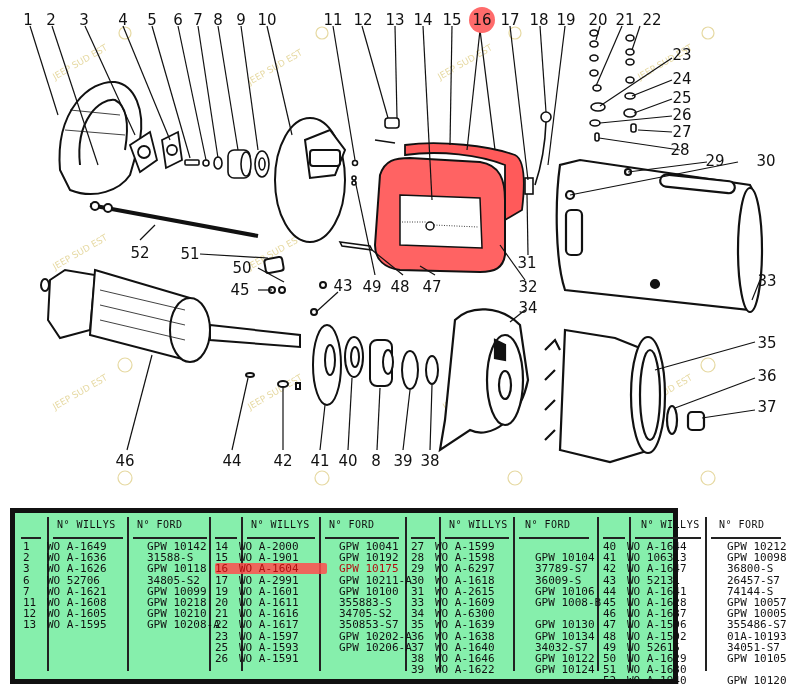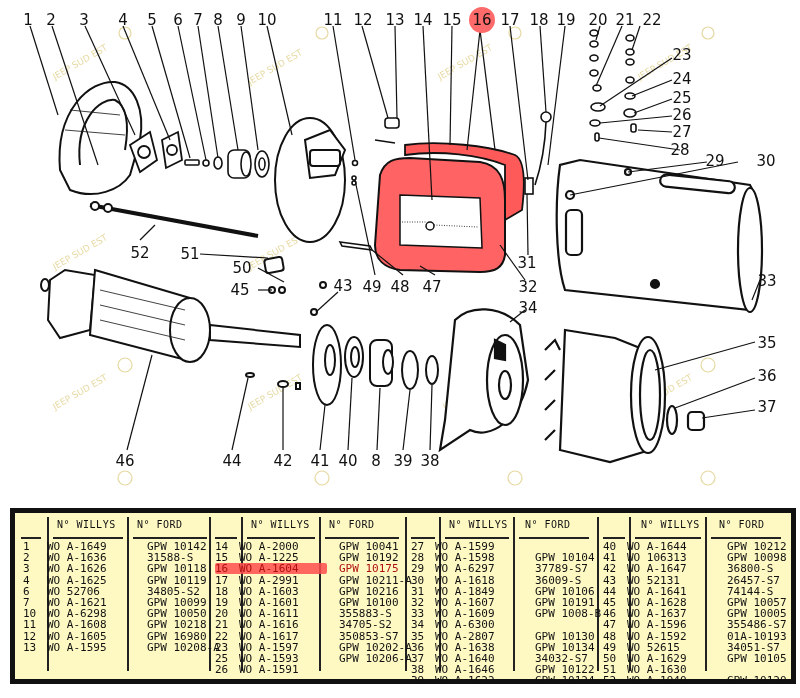--- a/index.html
+++ b/index.html
@@ -2,21 +2,21 @@
 <html><head>
 <meta charset="utf-8">
 <style>
   html, body { margin: 0; padding: 0; background: #ffffff; }
   body { width: 800px; height: 698px; position: relative; overflow: hidden; font-family: "DejaVu Sans", sans-serif; }
   #diagram { position: absolute; left: 0; top: 0; width: 800px; height: 500px; }
   .callout { font-family: "DejaVu Sans", sans-serif; font-size: 15px; fill: #111; }
   .wm { font-family: "DejaVu Sans", sans-serif; font-size: 9px; fill: #e6d9a2; }
   .wmc { fill: none; stroke: #e6d9a2; stroke-width: 1.2; }
 
-  #table-frame { position: absolute; left: 10px; top: 508px; width: 786px; height: 176px; border: 5px solid #111; box-sizing: border-box; background: #fef9c3; }
+  #table-frame { position: absolute; left: 10px; top: 508px; width: 668px; height: 176px; border: 5px solid #111; box-sizing: border-box; background: #86efac; }
   .tcol { position: absolute; top: 0; bottom: 0; }
   .tcol .vline { position: absolute; top: 4px; bottom: 8px; width: 2px; background: #222; }
   .hdr { position: absolute; top: 6px; font-family: "DejaVu Sans Mono", monospace; font-size: 10px; color: #111; letter-spacing: 0.5px; }
   .hrule { position: absolute; top: 24px; height: 2px; background: #222; }
   .rows { position: absolute; top: 28px; font-family: "DejaVu Sans Mono", monospace; font-size: 11px; color: #111; line-height: 11.2px; }
   .row { height: 11.2px; white-space: nowrap; position: relative; }
   .row span { display: inline-block; }
   .num { width: 24px; text-align: left; }
   .wil { width: 100px; }
   .frd { width: 110px; }
@@ -369,52 +369,48 @@
     <div class="hrule" style="left:38px;width:66px"></div>
     <div class="hrule" style="left:114px;width:70px"></div>
     <div class="hdr" style="left:44px">N° WILLYS</div>
     <div class="hdr" style="left:122px">N° FORD</div>
   </div>
 
   <div class="rows" id="rows-0" style="left:8px">
       <div class="row"><span class="num">1</span><span class="wil">WO A-1649</span><span class="frd">GPW 10142</span></div>
       <div class="row"><span class="num">2</span><span class="wil">WO A-1636</span><span class="frd">31588-S</span></div>
       <div class="row"><span class="num">3</span><span class="wil">WO A-1626</span><span class="frd">GPW 10118</span></div>
-      <div class="row"><span class="num">4</span><span class="wil">WO A-1625</span><span class="frd">GPW 10119</span></div>
       <div class="row"><span class="num">6</span><span class="wil">WO 52706</span><span class="frd">34805-S2</span></div>
       <div class="row"><span class="num">7</span><span class="wil">WO A-1621</span><span class="frd">GPW 10099</span></div>
-      <div class="row"><span class="num">10</span><span class="wil">WO A-6298</span><span class="frd">GPW 10050</span></div>
       <div class="row"><span class="num">11</span><span class="wil">WO A-1608</span><span class="frd">GPW 10218</span></div>
-      <div class="row"><span class="num">12</span><span class="wil">WO A-1605</span><span class="frd">GPW 16980</span></div>
+      <div class="row"><span class="num">12</span><span class="wil">WO A-1605</span><span class="frd">GPW 10210</span></div>
       <div class="row"><span class="num">13</span><span class="wil">WO A-1595</span><span class="frd">GPW 10208-A</span></div>
     </div>
   <div class="rows" id="rows-1" style="left:200px">
       <div class="row"><span class="num">14</span><span class="wil">WO A-2000</span><span class="frd">GPW 10041</span></div>
-      <div class="row"><span class="num">15</span><span class="wil">WO A-1225</span><span class="frd">GPW 10192</span></div>
+      <div class="row"><span class="num">15</span><span class="wil">WO A-1901</span><span class="frd">GPW 10192</span></div>
       <div class="row hl"><div class="highlight" style="width: 112px; top: 0px;"></div><span class="num">16</span><span class="wil">WO A-1604</span><span class="frd">GPW 10175</span></div>
       <div class="row"><span class="num">17</span><span class="wil">WO A-2991</span><span class="frd">GPW 10211-A</span></div>
-      <div class="row"><span class="num">18</span><span class="wil">WO A-1603</span><span class="frd">GPW 10216</span></div>
       <div class="row"><span class="num">19</span><span class="wil">WO A-1601</span><span class="frd">GPW 10100</span></div>
       <div class="row"><span class="num">20</span><span class="wil">WO A-1611</span><span class="frd">355883-S</span></div>
       <div class="row"><span class="num">21</span><span class="wil">WO A-1616</span><span class="frd">34705-S2</span></div>
       <div class="row"><span class="num">22</span><span class="wil">WO A-1617</span><span class="frd">350853-S7</span></div>
       <div class="row"><span class="num">23</span><span class="wil">WO A-1597</span><span class="frd">GPW 10202-A</span></div>
       <div class="row"><span class="num">25</span><span class="wil">WO A-1593</span><span class="frd">GPW 10206-A</span></div>
       <div class="row"><span class="num">26</span><span class="wil">WO A-1591</span><span class="frd"></span></div>
     </div>
   <div class="rows" id="rows-2" style="left:396px">
       <div class="row"><span class="num">27</span><span class="wil">WO A-1599</span><span class="frd"></span></div>
       <div class="row"><span class="num">28</span><span class="wil">WO A-1598</span><span class="frd">GPW 10104</span></div>
       <div class="row"><span class="num">29</span><span class="wil">WO A-6297</span><span class="frd">37789-S7</span></div>
       <div class="row"><span class="num">30</span><span class="wil">WO A-1618</span><span class="frd">36009-S</span></div>
-      <div class="row"><span class="num">31</span><span class="wil">WO A-1849</span><span class="frd">GPW 10106</span></div>
-      <div class="row"><span class="num">32</span><span class="wil">WO A-1607</span><span class="frd">GPW 10191</span></div>
+      <div class="row"><span class="num">31</span><span class="wil">WO A-2615</span><span class="frd">GPW 10106</span></div>
       <div class="row"><span class="num">33</span><span class="wil">WO A-1609</span><span class="frd">GPW 1008-B</span></div>
       <div class="row"><span class="num">34</span><span class="wil">WO A-6300</span><span class="frd"></span></div>
-      <div class="row"><span class="num">35</span><span class="wil">WO A-2807</span><span class="frd">GPW 10130</span></div>
+      <div class="row"><span class="num">35</span><span class="wil">WO A-1639</span><span class="frd">GPW 10130</span></div>
       <div class="row"><span class="num">36</span><span class="wil">WO A-1638</span><span class="frd">GPW 10134</span></div>
       <div class="row"><span class="num">37</span><span class="wil">WO A-1640</span><span class="frd">34032-S7</span></div>
       <div class="row"><span class="num">38</span><span class="wil">WO A-1646</span><span class="frd">GPW 10122</span></div>
       <div class="row"><span class="num">39</span><span class="wil">WO A-1622</span><span class="frd">GPW 10124</span></div>
     </div>
   <div class="rows" id="rows-3" style="left:588px">
       <div class="row"><span class="num">40</span><span class="wil">WO A-1644</span><span class="frd">GPW 10212</span></div>
       <div class="row"><span class="num">41</span><span class="wil">WO 106313</span><span class="frd">GPW 10098</span></div>
       <div class="row"><span class="num">42</span><span class="wil">WO A-1647</span><span class="frd">36800-S</span></div>
       <div class="row"><span class="num">43</span><span class="wil">WO 52131</span><span class="frd">26457-S7</span></div>

